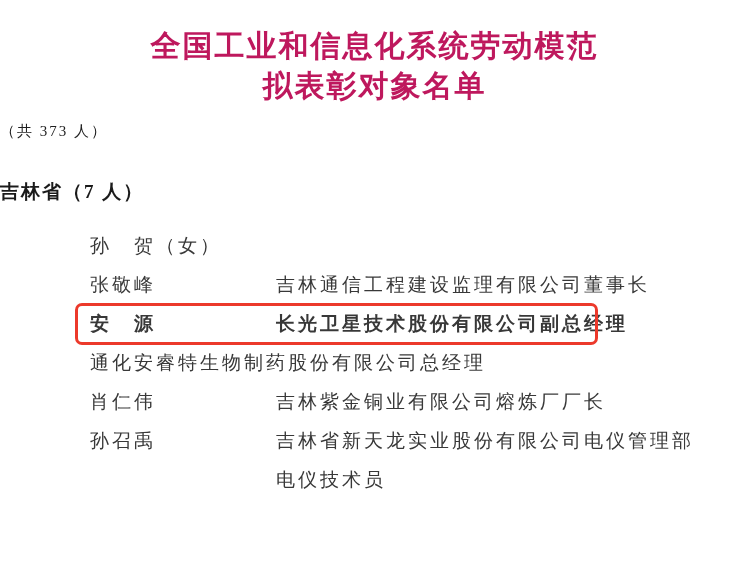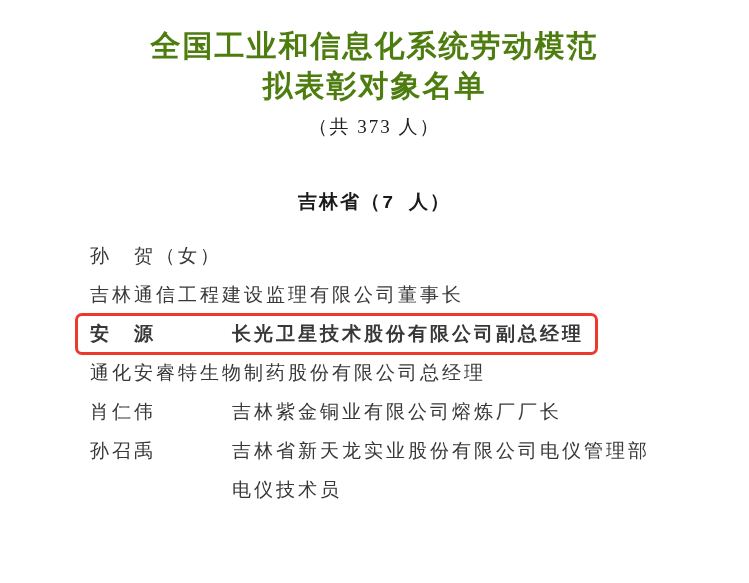--- a/index.html
+++ b/index.html
@@ -20,48 +20,47 @@
     box-sizing: border-box;
   }
   .title {
     margin: 0;
     text-align: center;
     font-family: "Liberation Sans", "DejaVu Sans", sans-serif;
     font-weight: bold;
     font-size: 30px;
     line-height: 40px;
     letter-spacing: 2px;
-    color: #4d7c0f;
+    color: #be185d;
   }
   .subtitle {
-    margin-top: 8px;
-    text-align: center;
-    font-size: 19px;
+    margin-top: 16px;
+    font-size: 15px;
     letter-spacing: 2px;
     color: #1e1e1e;
   }
   .section-title {
-    margin-top: 49px;
-    text-align: center;
-    font-family: Liberation Mono, monospace;
+    margin-top: 38px;
+    font-family: Liberation Serif, serif;
     font-weight: bold;
     font-size: 19px;
     letter-spacing: 2px;
     color: #1a1a1a;
   }
   .rows {
     margin-top: 21px;
     padding-left: 90px;
     padding-right: 40px;
     font-size: 19px;
     letter-spacing: 3px;
   }
   .row {
     display: flex;
     line-height: 39px;
+    gap: 44px;
   }
   .row .name {
     width: 142px;
     flex-shrink: 0;
   }
   .row .position {
     white-space: pre-line;
   }
   .row.highlighted {
     position: relative;
@@ -93,20 +92,21 @@
 
   <div class="section-title">吉林省（7 人）</div>
 
   <div class="rows">
 
     <div class="row">
       <div class="name">孙　贺（女）</div>
     </div>
 
     <div class="row">
+      <div class="name">张敬峰</div>
       <div class="position">吉林通信工程建设监理有限公司董事长</div>
     </div>
 
 
     <div class="row highlighted">
       <div class="highlight-box"></div>
       <div class="name">安　源</div>
       <div class="position">长光卫星技术股份有限公司副总经理</div>
     </div>
 

